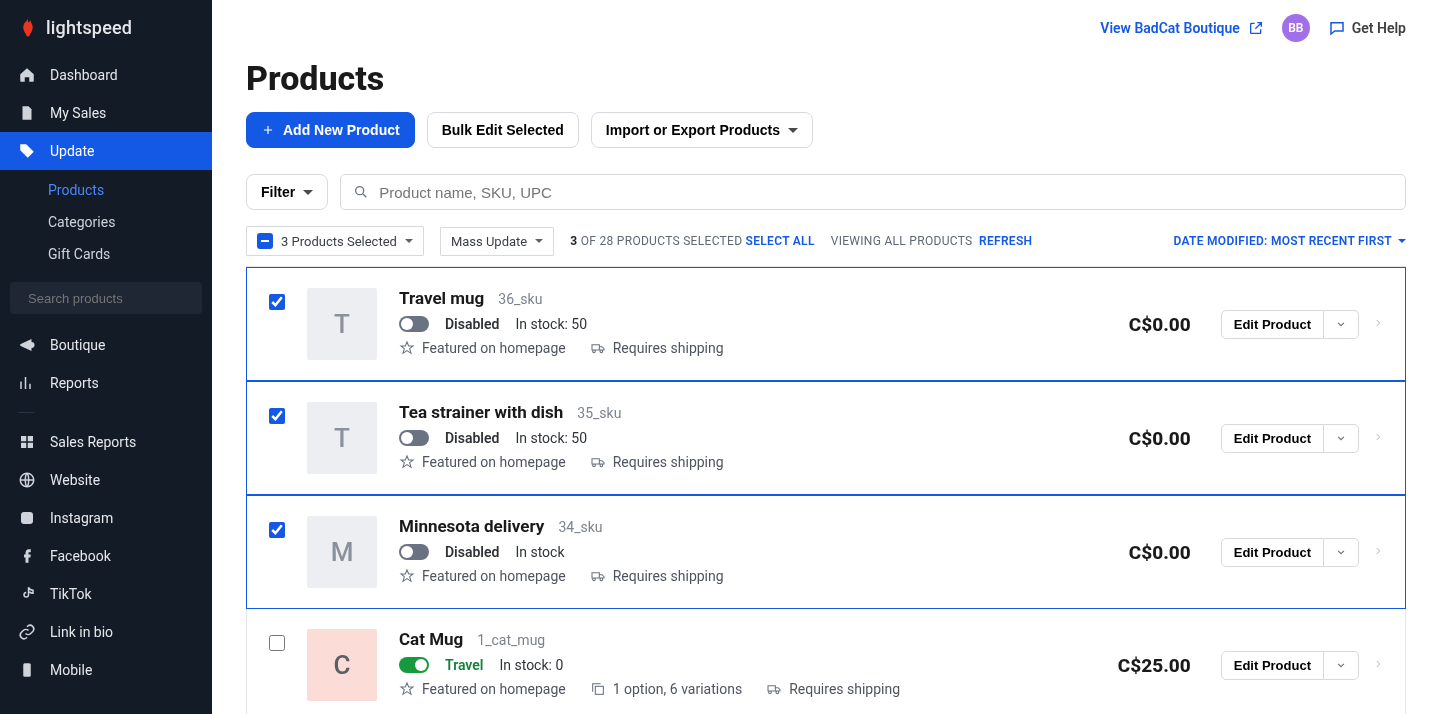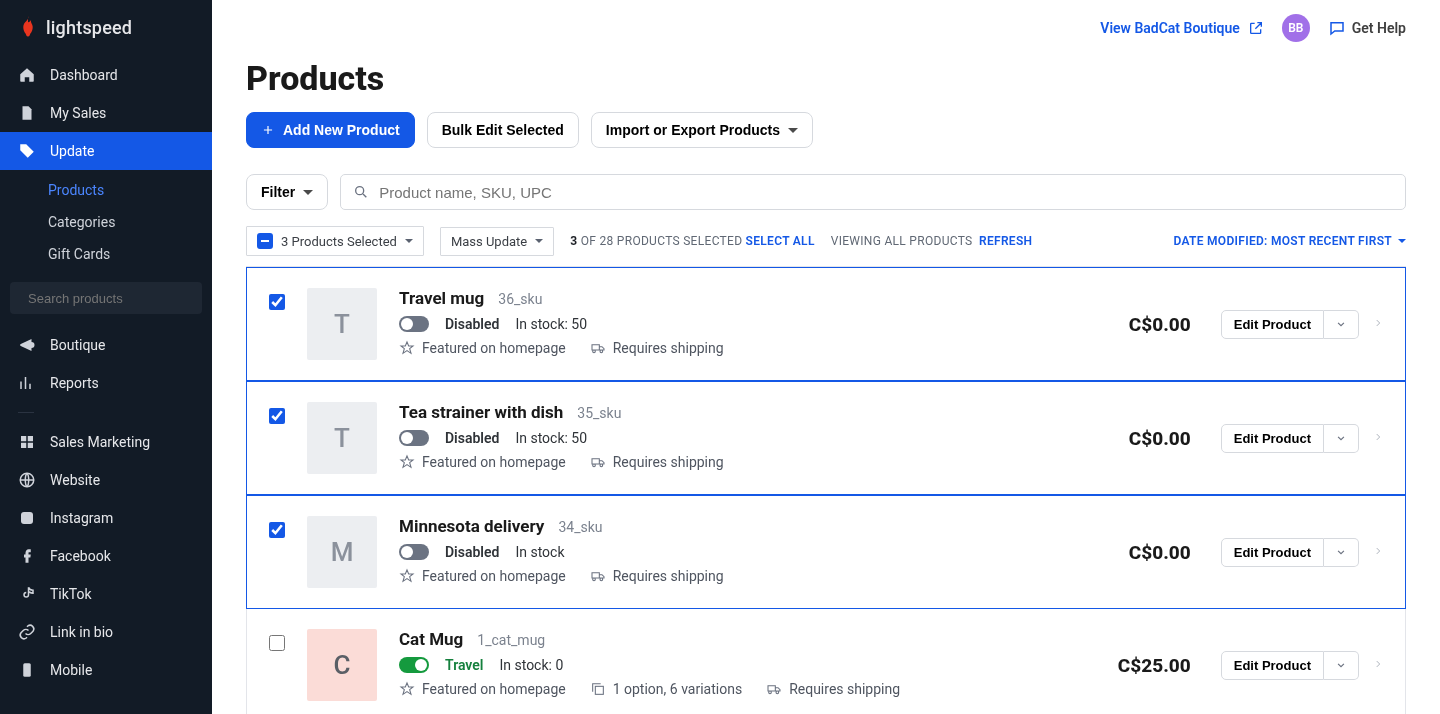--- a/index.html
+++ b/index.html
@@ -152,21 +152,21 @@
         </span>
         <span>Reports</span>
       </li>
       <div class="hr"></div>
       <li class="nav-item">
         <span class="ic">
           <svg viewBox="0 0 24 24" style="fill: rgb(207, 211, 218); stroke: none;">
             <path d="M4 4h7v7H4zM13 4h7v7h-7zM4 13h7v7H4zM13 13h7v7h-7z"></path>
           </svg>
         </span>
-        <span>Sales Marketing</span>
+        <span>Sales Reports</span>
       </li>
       <li class="nav-item">
         <span class="ic">
           <svg viewBox="0 0 24 24" style="fill: none; stroke: rgb(207, 211, 218); stroke-width: 2;">
             <circle cx="12" cy="12" r="9"></circle>
             <path d="M3 12h18M12 3c3 3 3 15 0 18M12 3c-3 3-3 15 0 18"></path>
           </svg>
         </span>
         <span>Website</span>
       </li>

